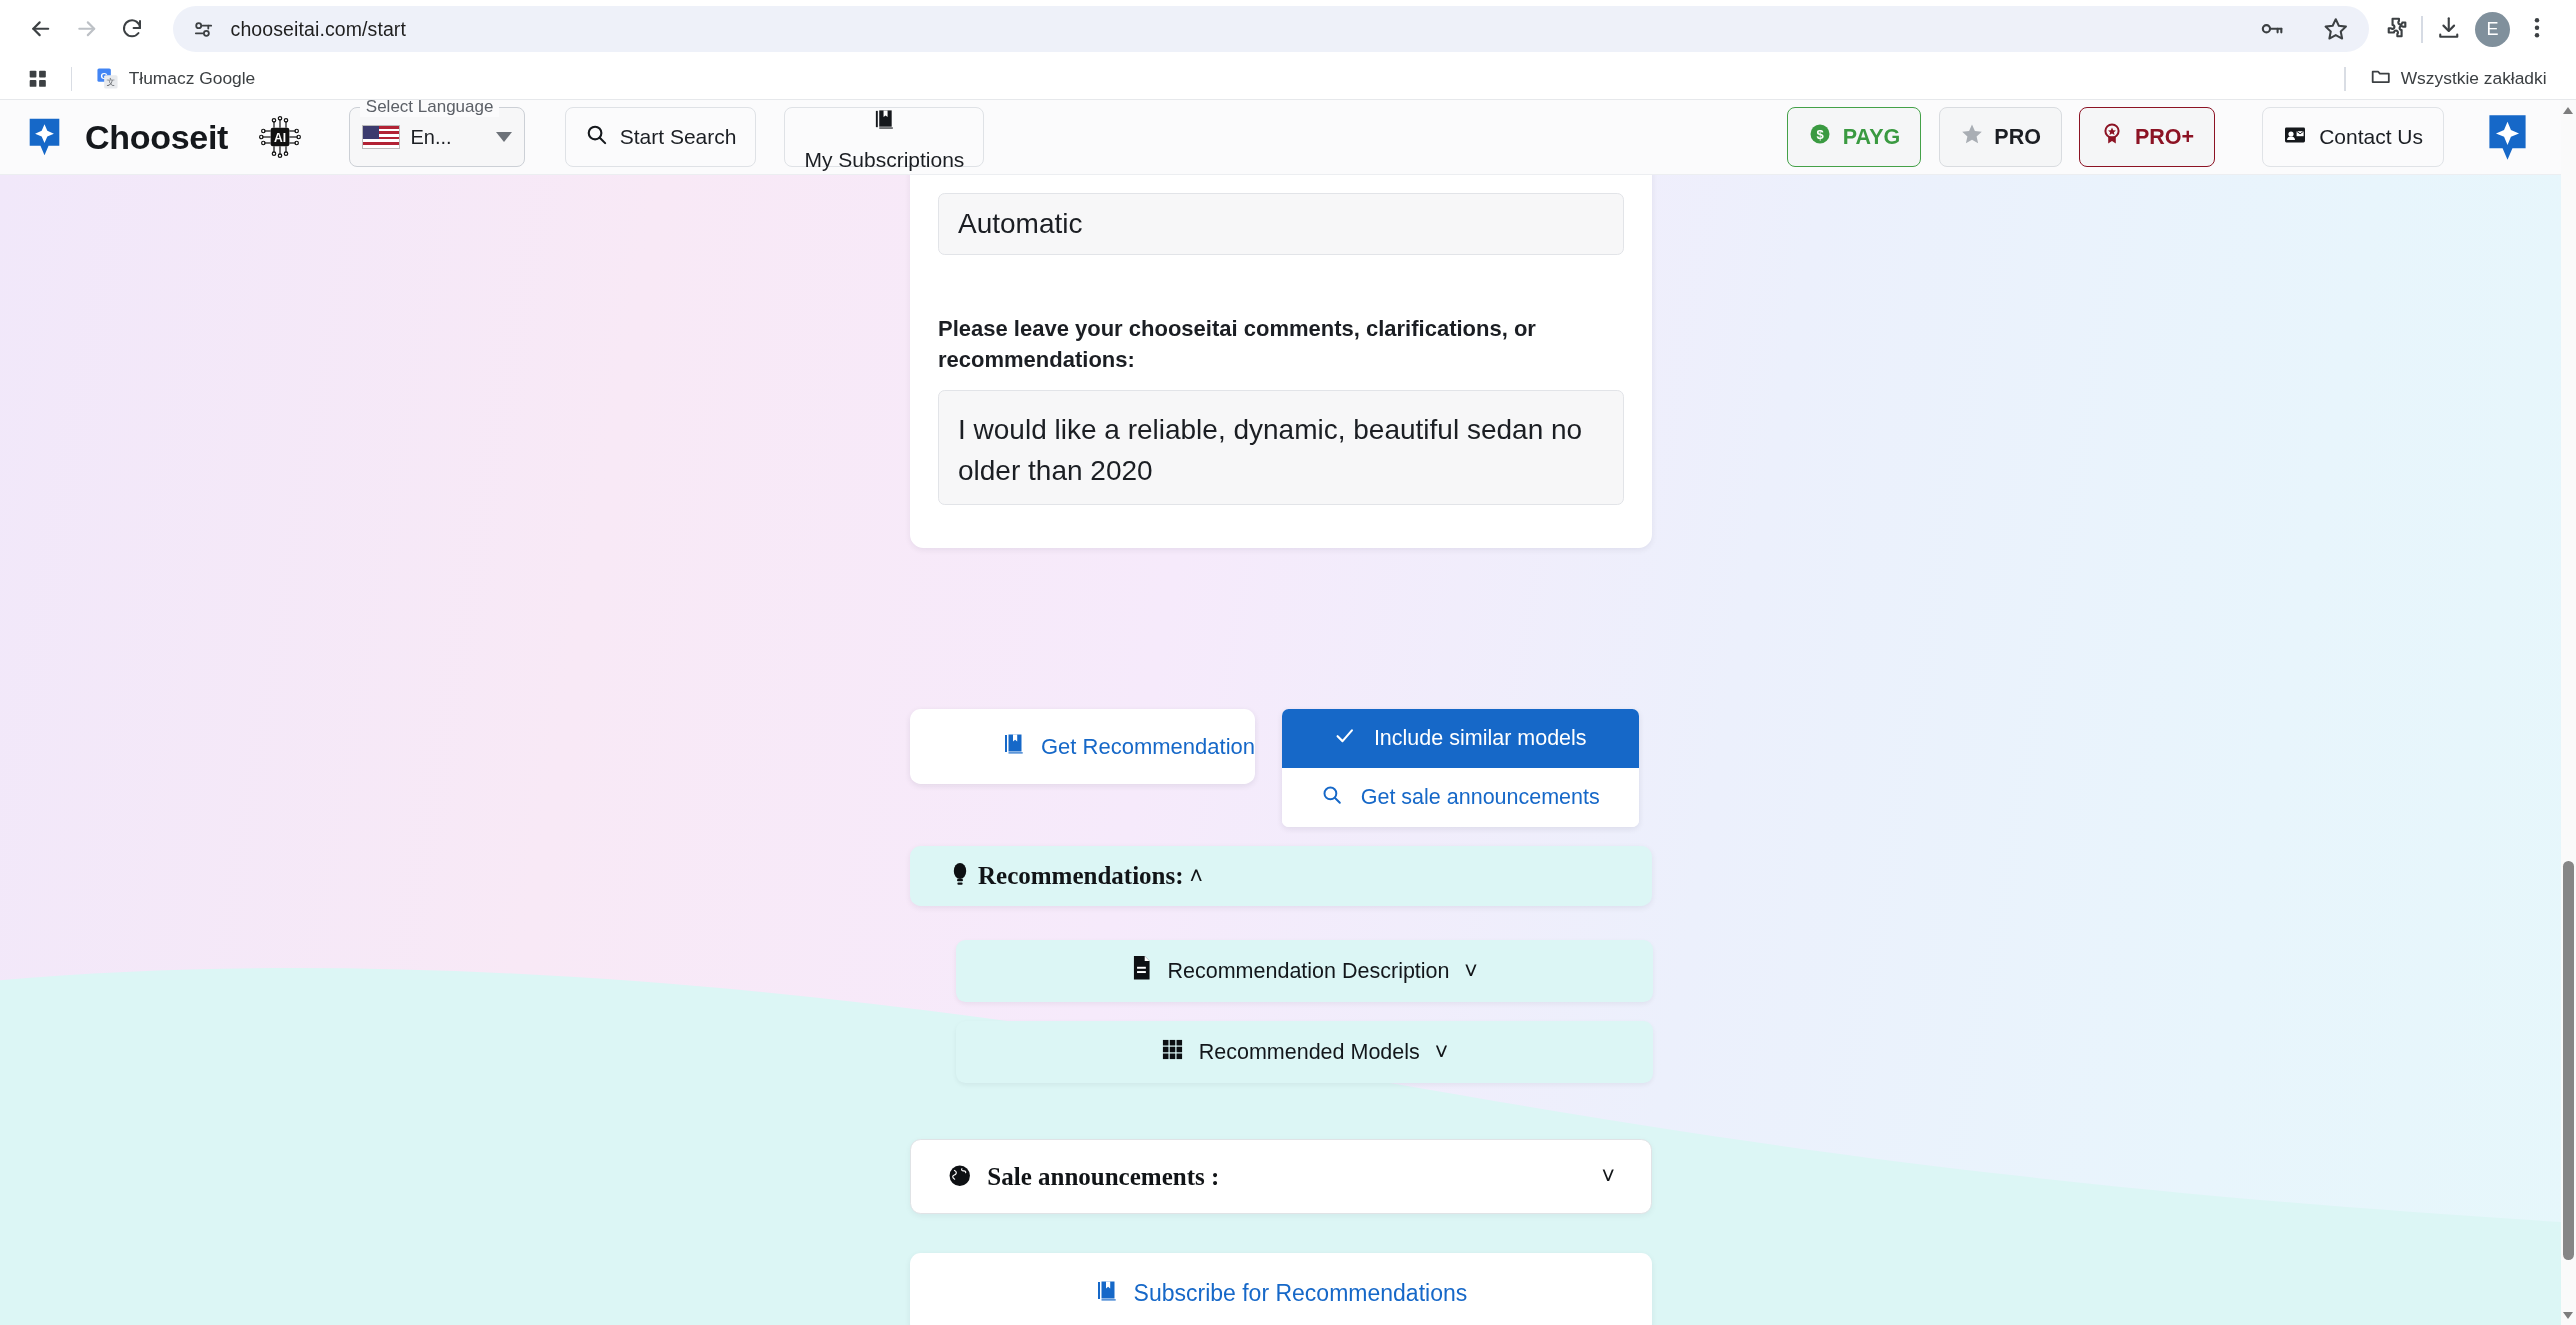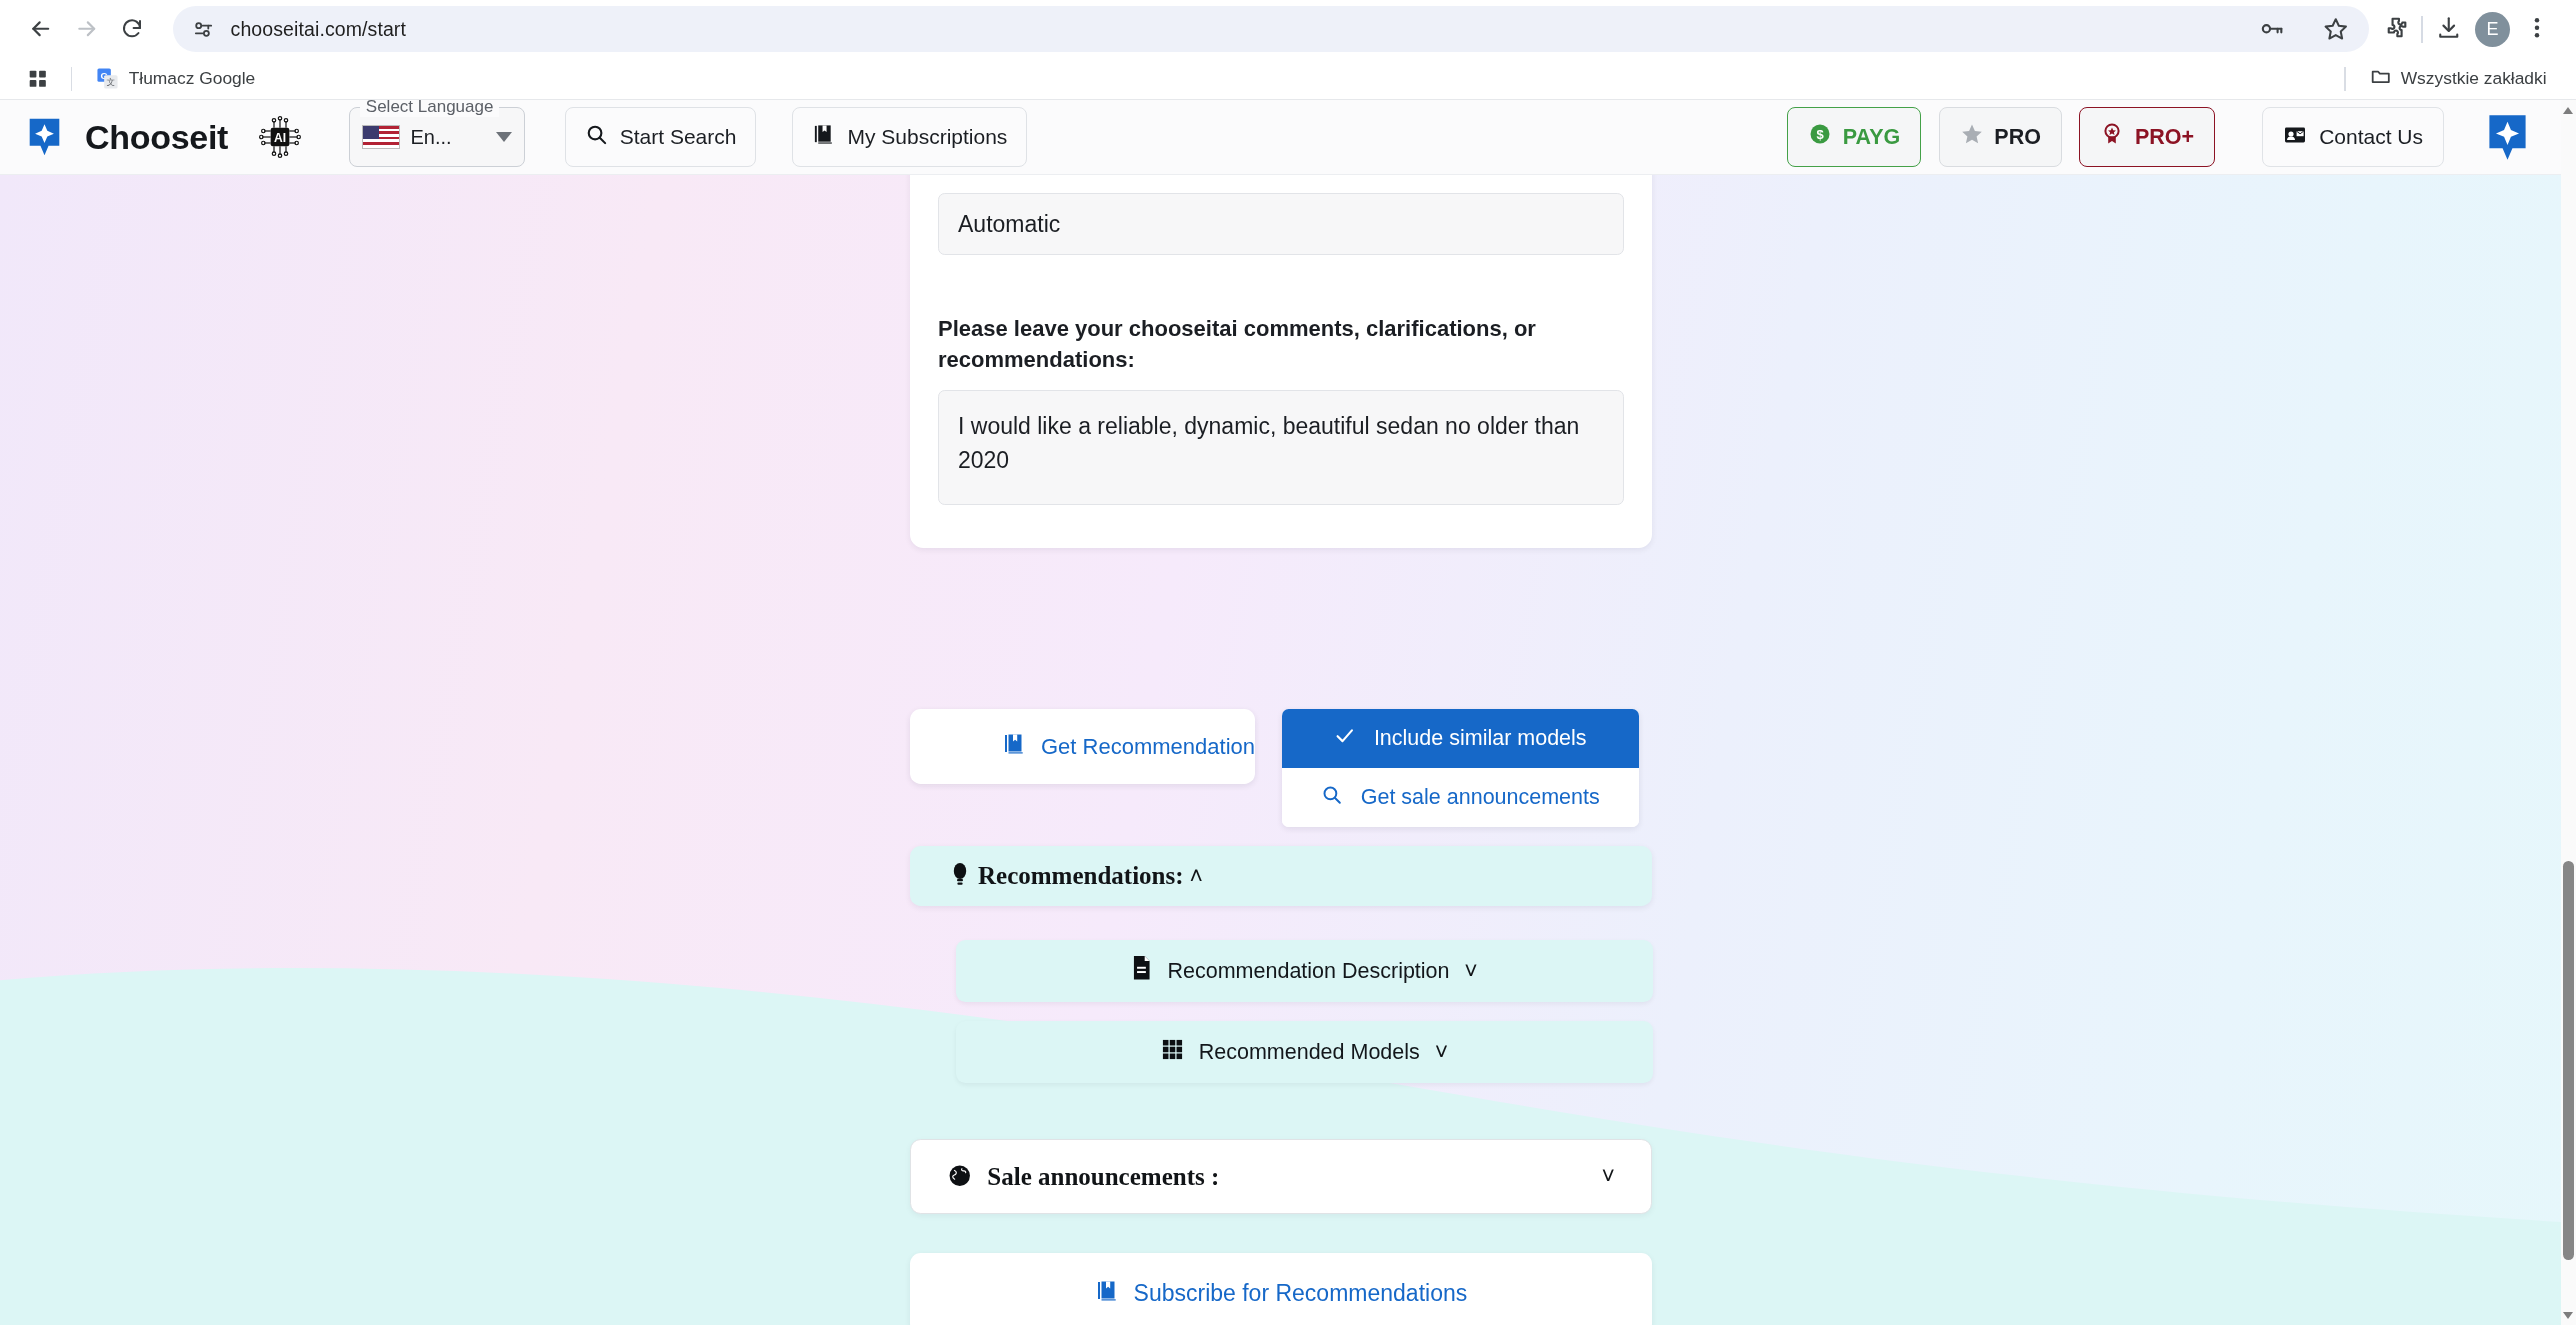--- a/index.html
+++ b/index.html
@@ -143,21 +143,21 @@
 
   .hdr-btn {
     display: flex; align-items: center; gap: 12px;
     height: 60px; padding: 0 19px;
     border: 1.3px solid #dfe2e6; border-radius: 8px;
     background: #fbfbfc; cursor: pointer;
     font-size: 21px; color: #1b1e23; white-space: nowrap;
     flex: 0 0 auto;
   }
   .hdr-btn.start-search { margin-left: 40px; }
-  .hdr-btn.my-subs { margin-left: 36px; }
+  .hdr-btn.my-subs { margin-left: 28px; flex-direction: column; }
 
   .hdr-right { margin-left: auto; display: flex; align-items: center; gap: 0; }
   .plan-btn {
     display:flex; align-items:center; gap: 10.7px;
     height: 60px; padding: 0 20px;
     border-radius: 8px; cursor: pointer;
     font-size: 21.5px; font-weight: 700; white-space: nowrap;
     background: #f5f6f7;
     flex: 0 0 auto;
   }
@@ -216,21 +216,21 @@
     line-height: 1.42;
     padding-right: 47px;
   }
   .answer-box {
     margin-top: 14.8px;
     border: 1.3px solid #e2e4e8; border-radius: 6.7px;
     background: #f7f7f8;
     min-height: 62px;
     display: flex; align-items: center;
     padding: 0 19px;
-    font-size: 23px; color: #1b1e23;
+    font-size: 28px; color: #1b1e23;
     cursor: text;
   }
   .answer-box.tall {
     min-height: 115px;
     align-items: flex-start;
     padding-top: 19px;
     line-height: 1.46;
     display: block;
   }
 

